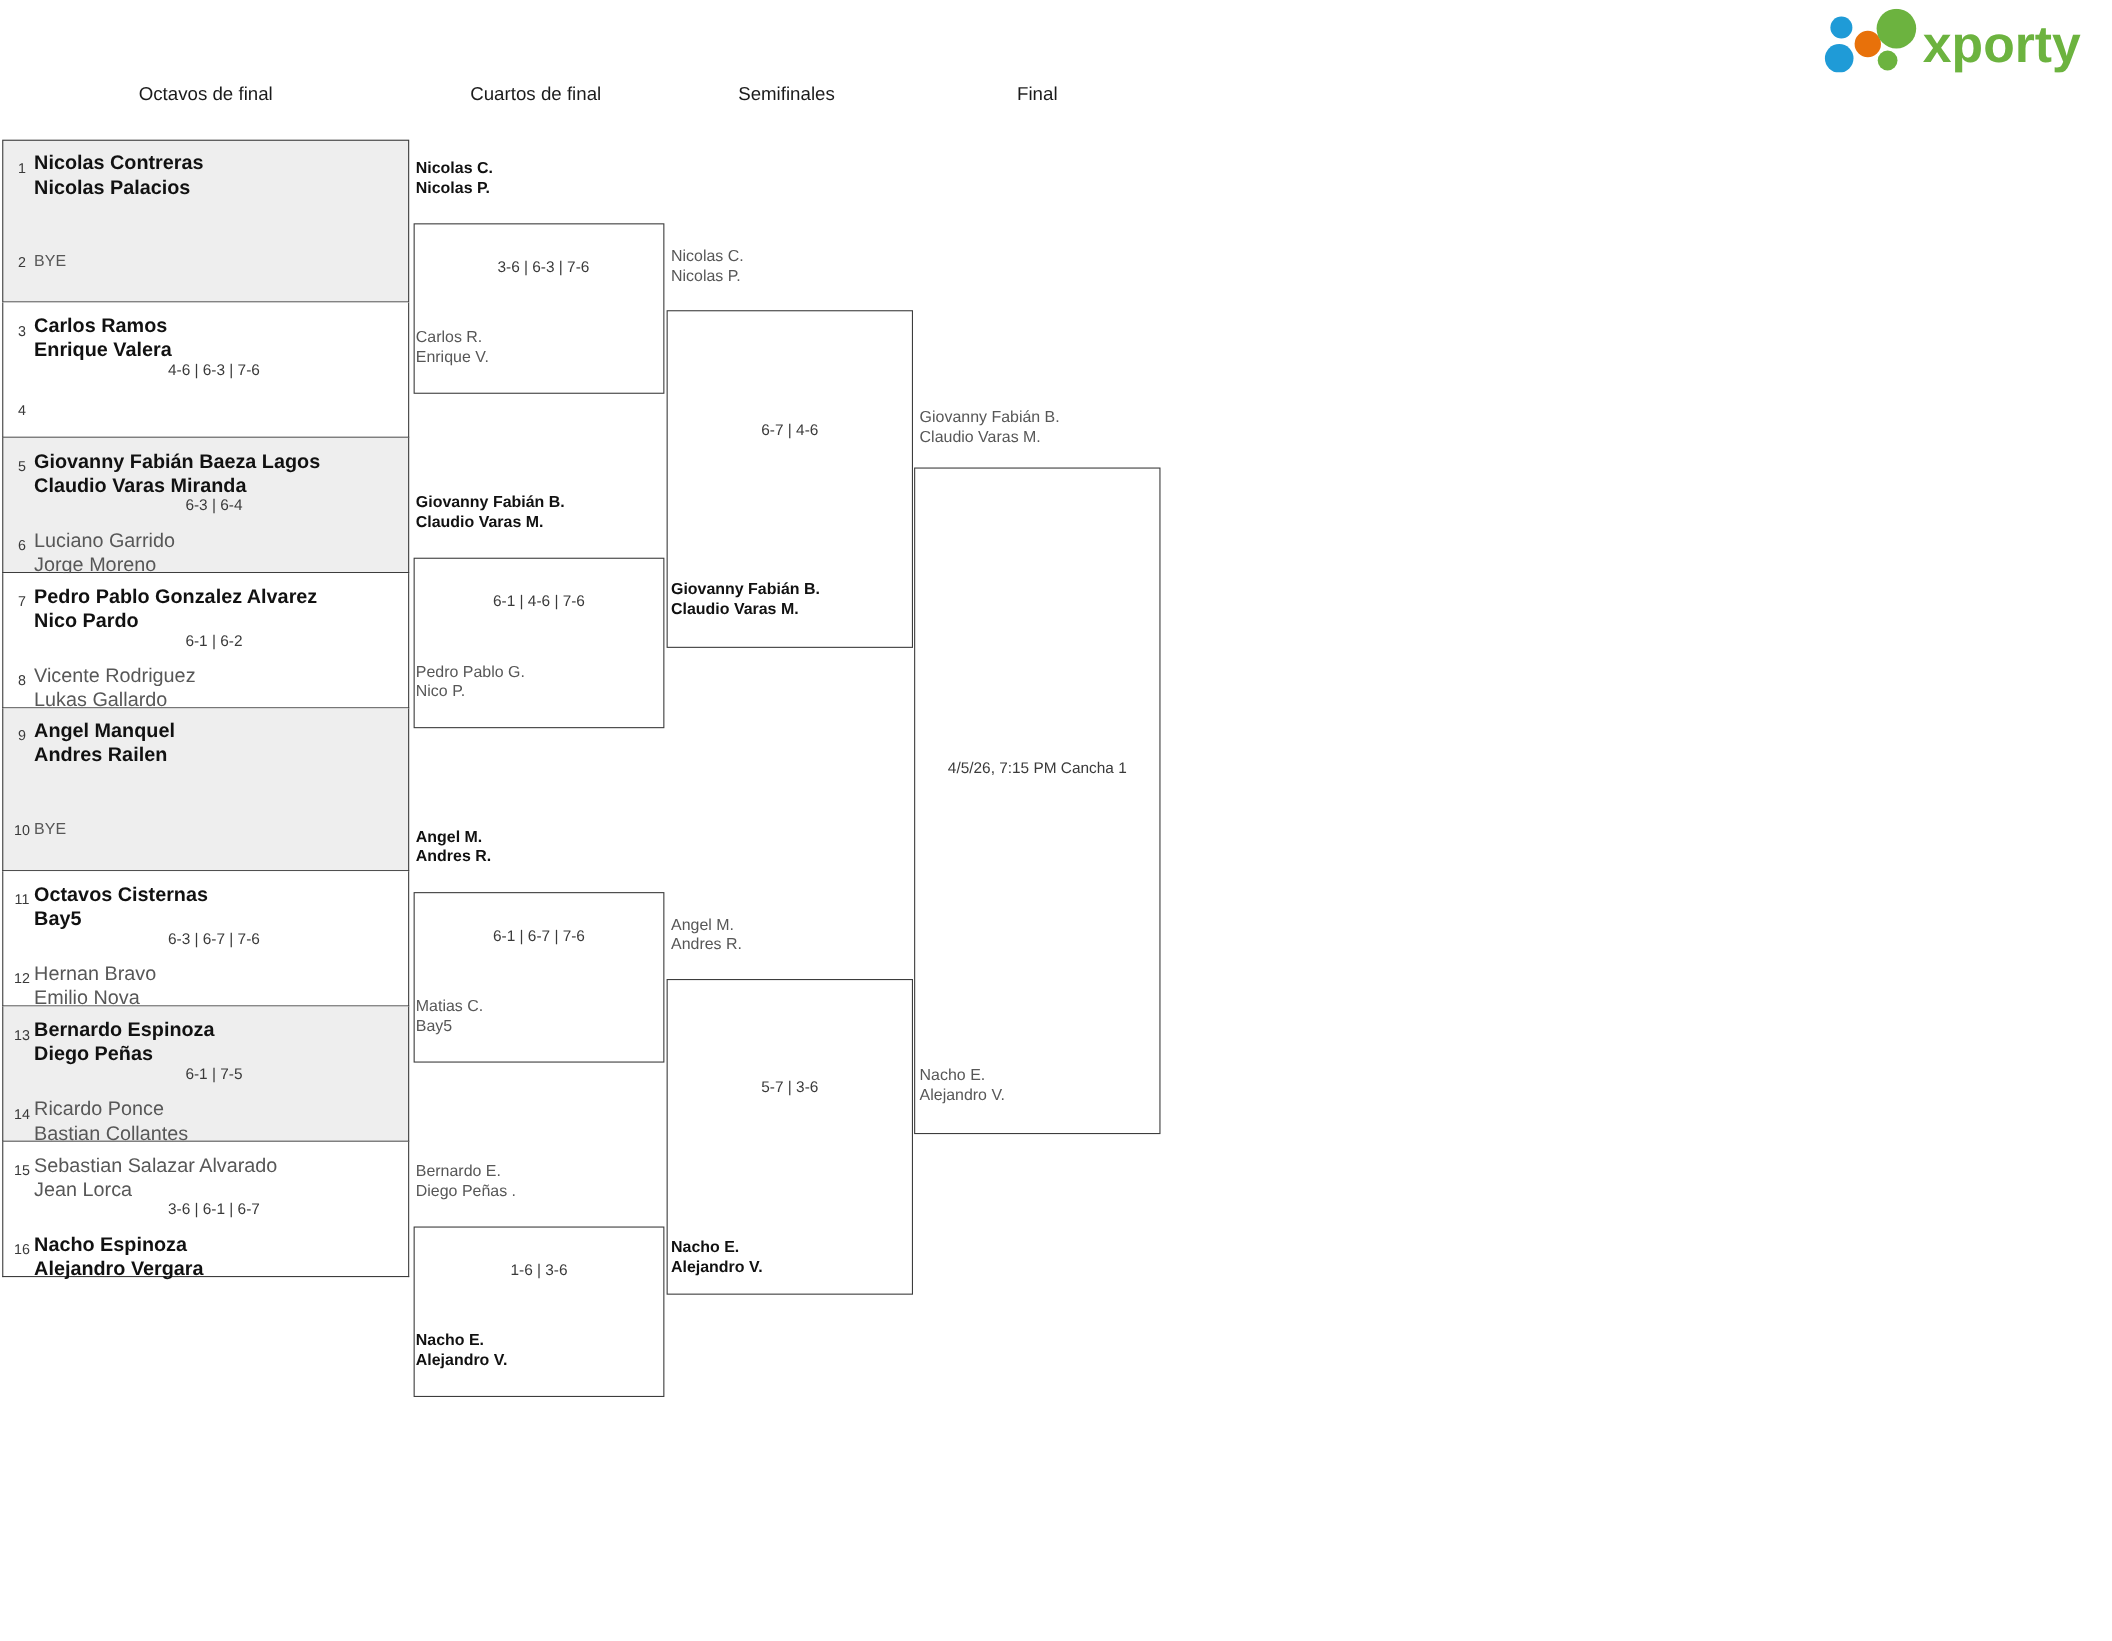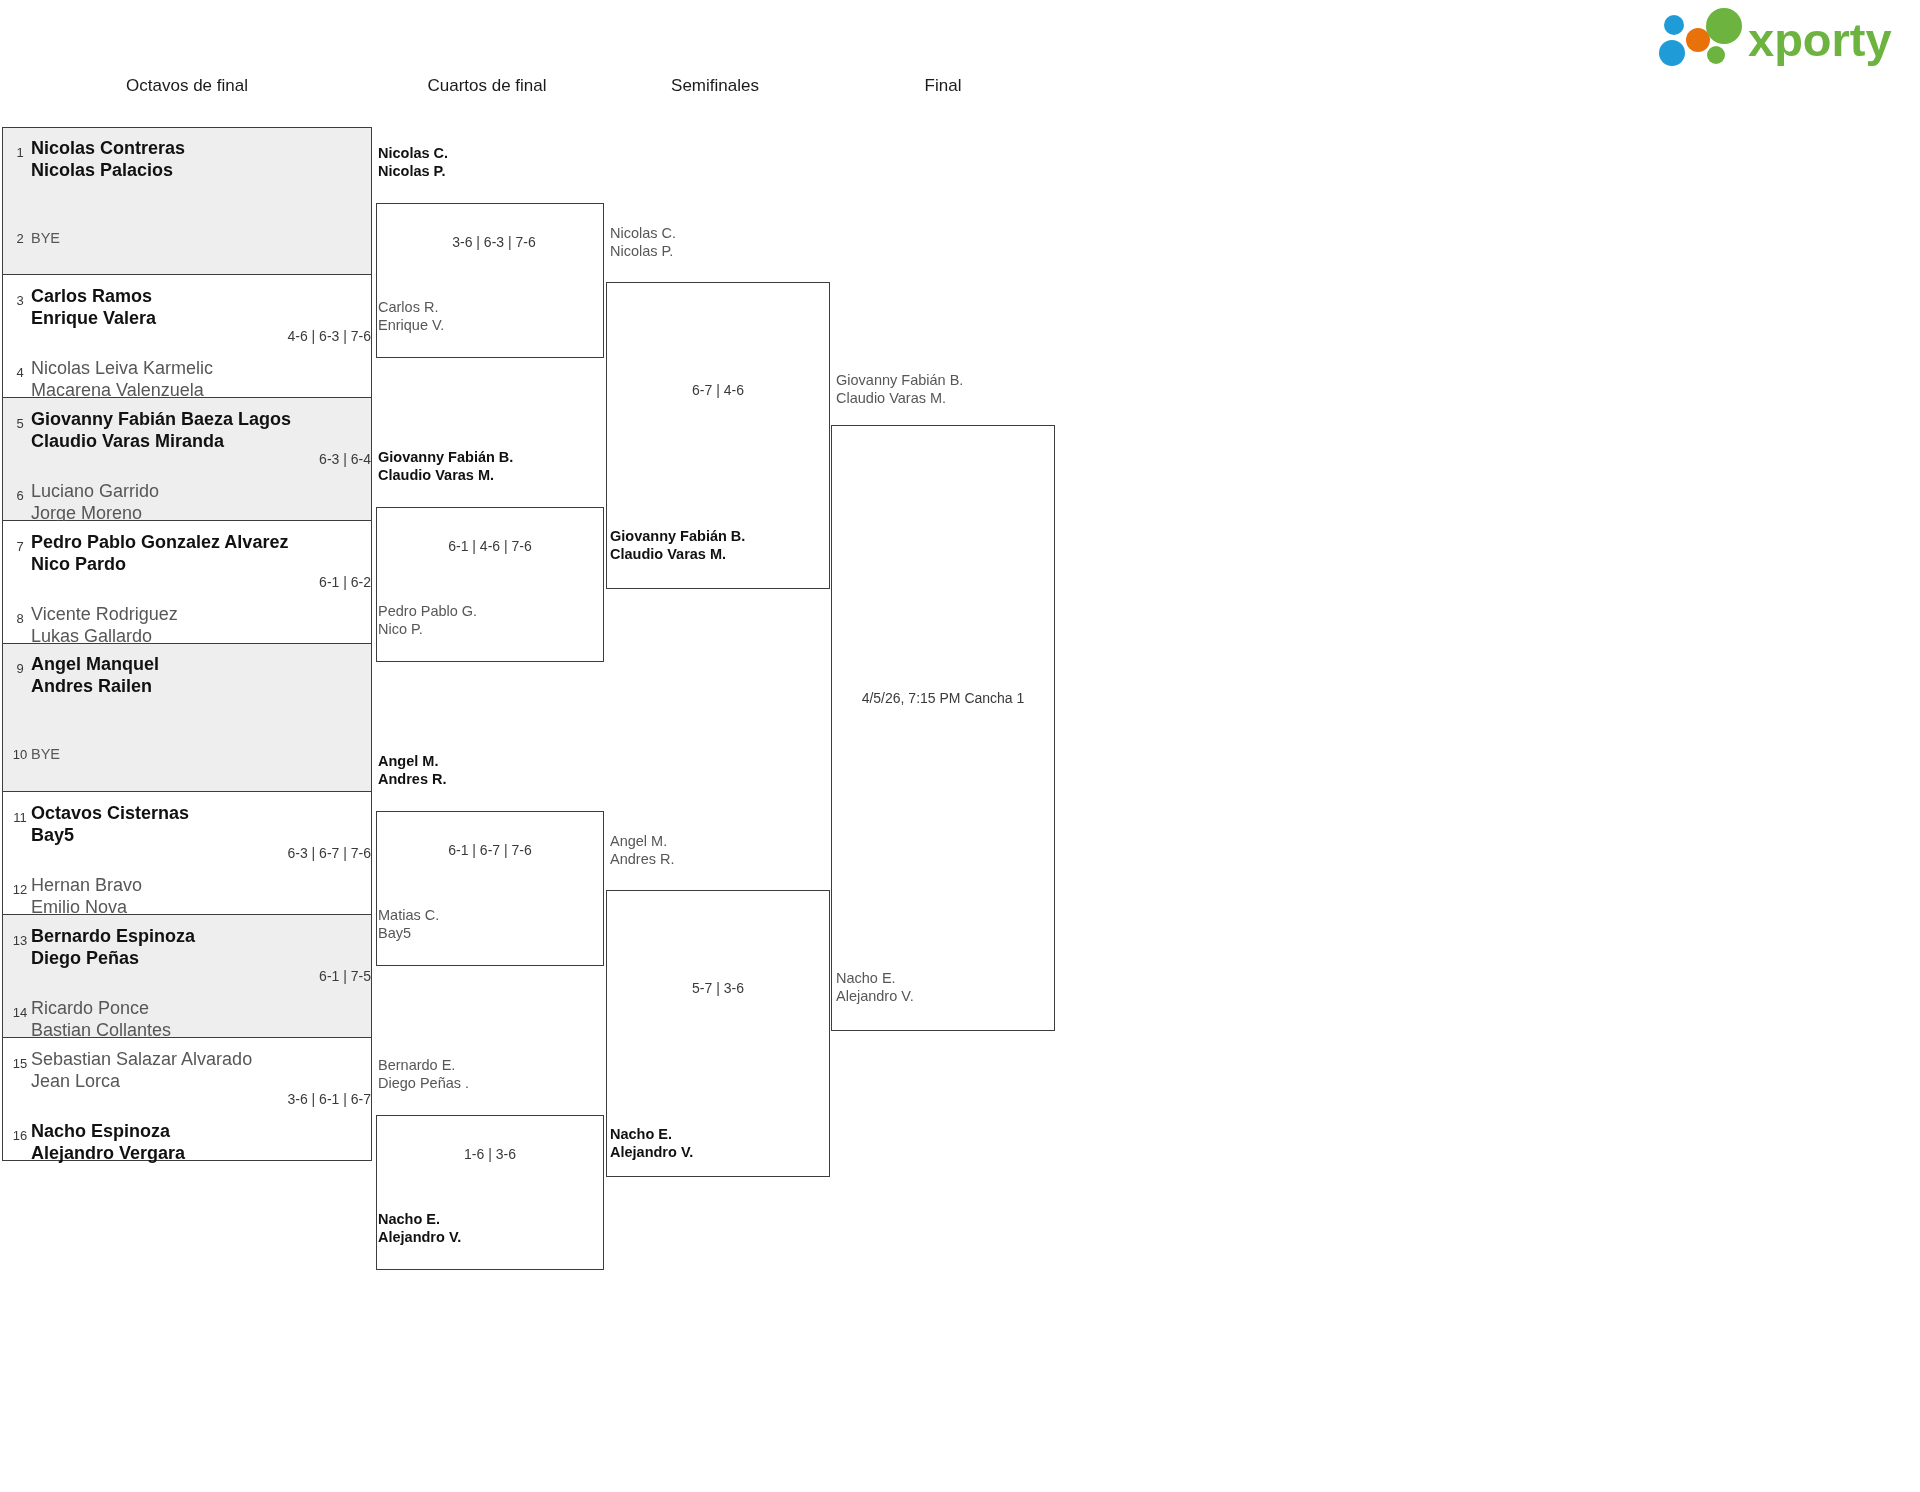--- a/index.html
+++ b/index.html
@@ -80,21 +80,21 @@
     font-size: 18px;
     line-height: 1.22;
     white-space: nowrap;
   }
   .r1-team .ln { display: block; }
   .win { color: #111111; font-weight: 700; }
   .lose { color: #575757; font-weight: 400; }
   .r1-score {
     position: absolute;
     left: 15px; right: 0;
-    text-align: right;
+    text-align: center;
     font-size: 14px;
     color: #3a3a3a;
     white-space: nowrap;
   }
   .r1-bye {
     position: absolute;
     left: 28px;
     font-size: 14.5px;
     color: #575757;
   }
@@ -170,24 +170,20 @@
     </div>
 
     <div class="r1-match" style="height:123px">
       <div class="r1-seed" style="top:18px">3</div>
       <div class="r1-team win" style="top:11px">
         <span class="ln">Carlos Ramos</span>
         <span class="ln">Enrique Valera</span>
       </div>
       <div class="r1-score" style="top:53px">4-6 | 6-3 | 7-6</div>
       <div class="r1-seed" style="top:90px">4</div>
-      <div class="r1-team lose" style="top:83px">
-        <span class="ln">Nicolas Leiva Karmelic</span>
-        <span class="ln">Macarena Valenzuela</span>
-      </div>
     </div>
 
     <div class="r1-match shaded" style="height:123px">
       <div class="r1-seed" style="top:18px">5</div>
       <div class="r1-team win" style="top:11px">
         <span class="ln">Giovanny Fabián Baeza Lagos</span>
         <span class="ln">Claudio Varas Miranda</span>
       </div>
       <div class="r1-score" style="top:53px">6-3 | 6-4</div>
       <div class="r1-seed" style="top:90px">6</div>

